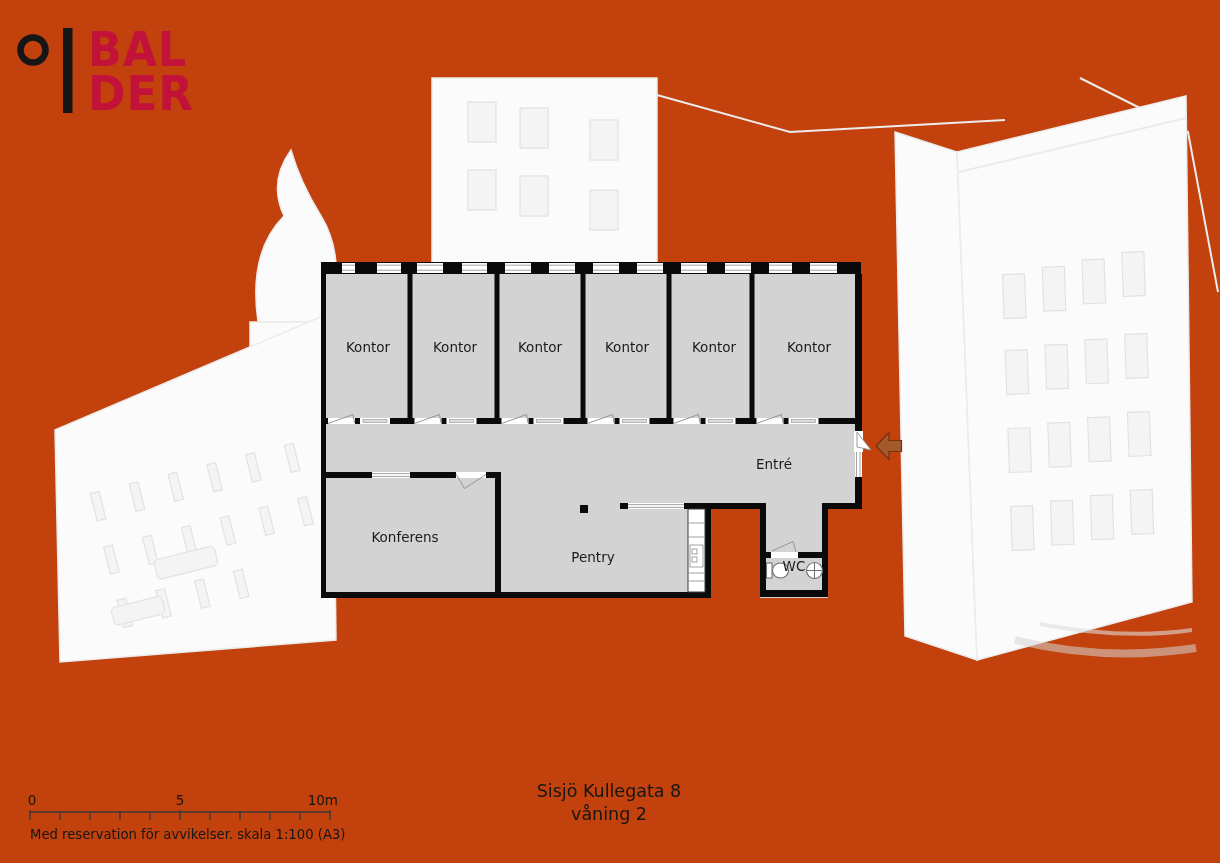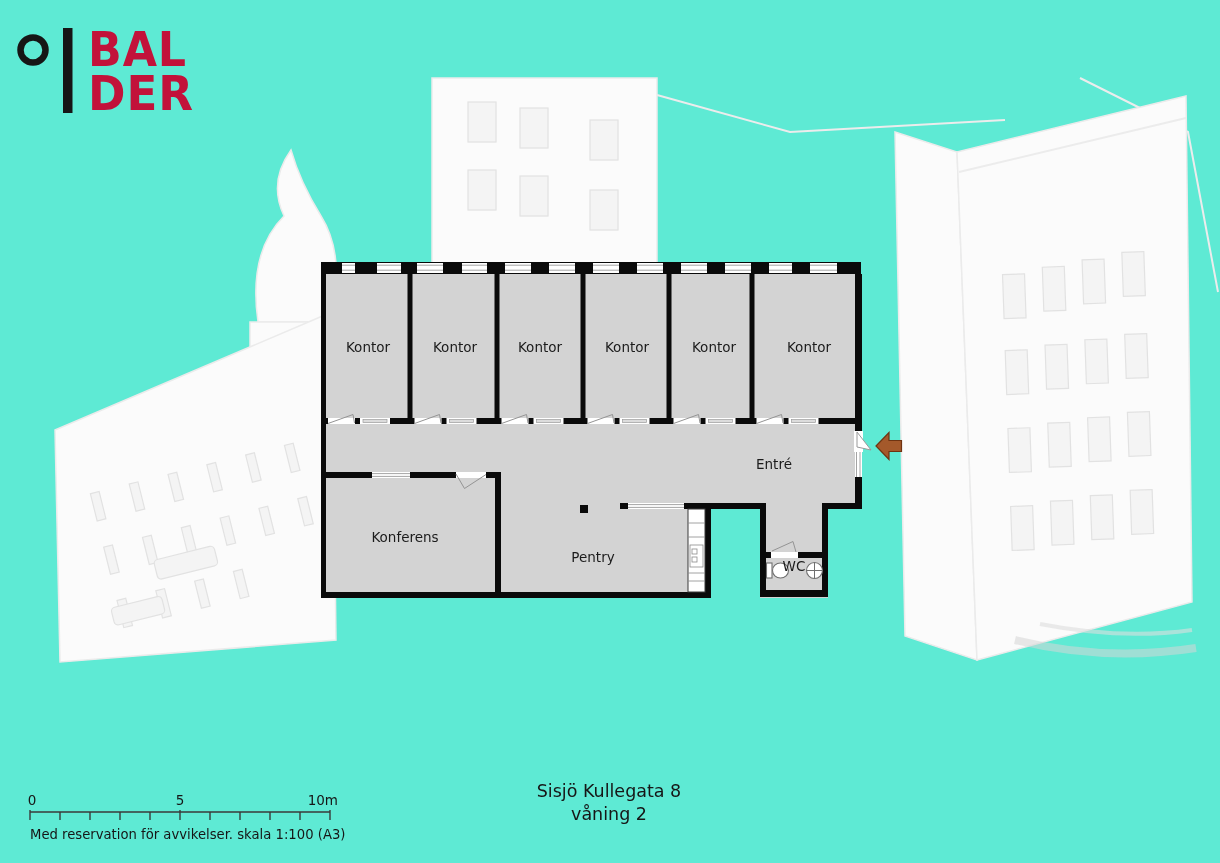--- a/index.html
+++ b/index.html
@@ -1,17 +1,17 @@
 <!DOCTYPE html>
 <html><head>
 <meta charset="utf-8">
 <style>
   html,body{margin:0;padding:0;background:#ffffff;width:1220px;height:863px;overflow:hidden;
     font-family:"DejaVu Sans", sans-serif;}
-  .stage{position:relative;width:1220px;height:863px;background:#5eead4;}
+  .stage{position:relative;width:1220px;height:863px;background:#c2410c;}
   svg{position:absolute;left:0;top:0;}
   .wall{fill:#0a0a0a;}
   .whitegap{fill:#ffffff;}
   .thin{stroke:#949494;stroke-width:1;fill:none;}
   .glassline{stroke:#9a9a9a;stroke-width:0.9;}
   .fixture{fill:#ffffff;stroke:#6f6f6f;stroke-width:1.1;}
   .roomlabel{font-size:13.5px;fill:#1b1b1b;}
   .logotext{font-weight:bold;font-size:48px;letter-spacing:1px;}
   .scaletext{font-size:13.5px;fill:#161616;}
   .disclaimer{font-size:13.2px;fill:#161616;}

